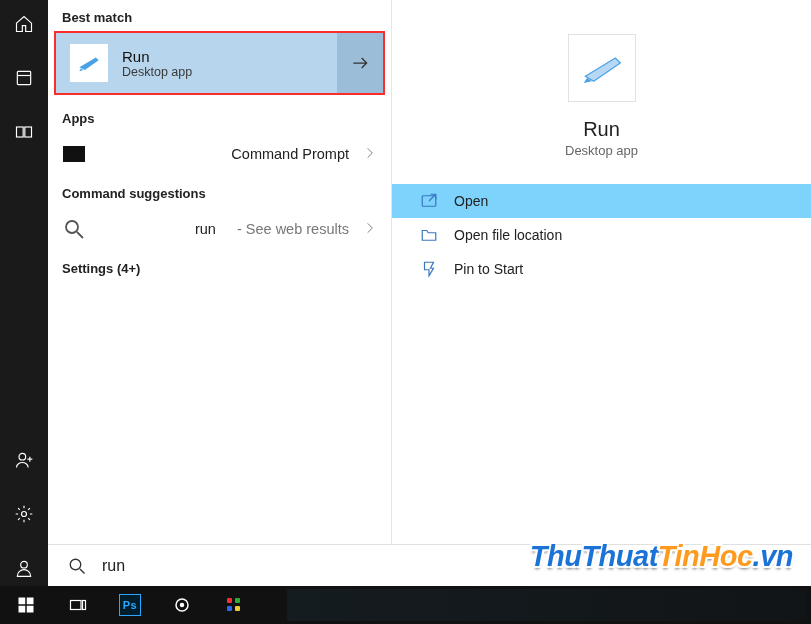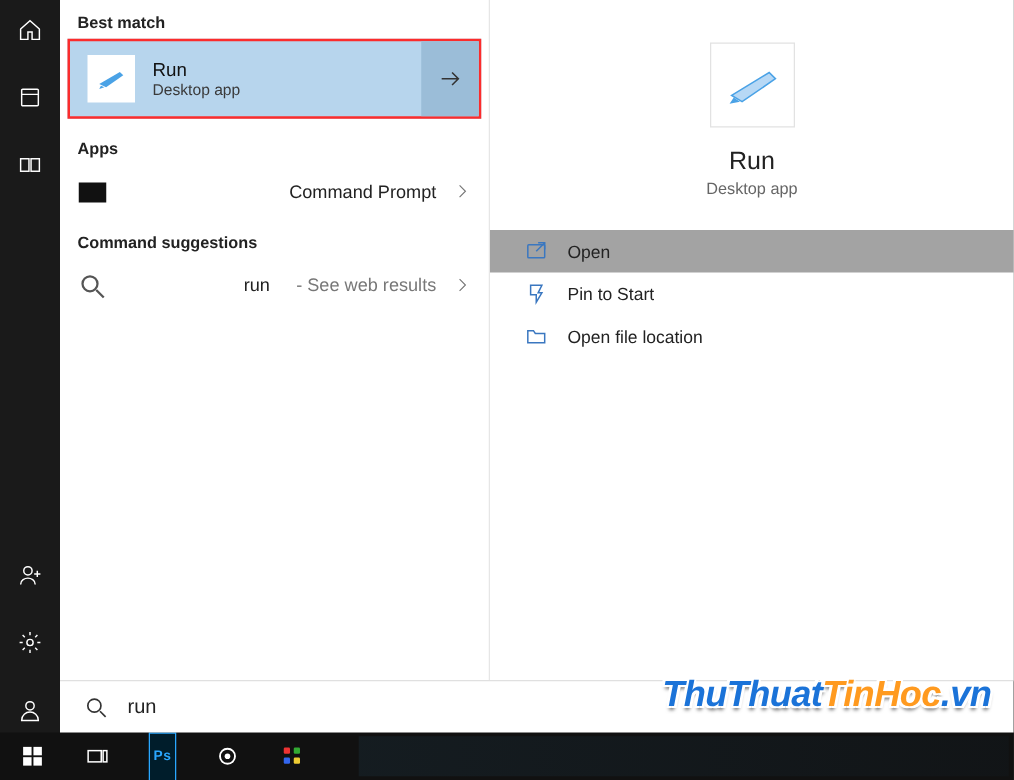--- a/index.html
+++ b/index.html
@@ -35,36 +35,36 @@
   .cmd-icon { width: 22px; height: 16px; background:#111; }
 
   
   .preview { background:#fff; display:flex; flex-direction:column; align-items:center; padding-top: 34px; }
   .preview .big-tile { width: 68px; height: 68px; background:#fff; border:1px solid #e2e2e2; display:flex; align-items:center; justify-content:center; }
   .preview .big-tile svg { width: 40px; height: 32px; }
   .preview h2 { font-weight: 400; font-size: 20px; margin-top: 16px; color:#222; }
   .preview .psub { font-size: 13px; color:#666; margin-top: 2px; margin-bottom: 26px; }
   .actions { width: 100%; }
   .action { display:flex; align-items:center; gap: 16px; height: 34px; padding: 0 28px; font-size: 14px; color:#222; }
-  .action.sel { background:#a3a3a3; }
+  .action.sel { background:#7dd3fc; }
   .action svg { width:18px; height:18px; stroke:#3a77c0; fill:none; stroke-width:1.6; }
 
   
   .searchbar { grid-column: 2; grid-row: 2; background:#fff; border-top:1px solid #e0e0e0; display:flex; align-items:center; padding: 0 20px; gap: 16px; position:relative; }
   .searchbar svg.mag { width:18px; height:18px; stroke:#333; fill:none; stroke-width:1.8; }
   .searchbar input { border:none; outline:none; font-size: 16px; color:#222; flex:1; background:transparent; }
   .watermark { position:absolute; right: 18px; top: 4px; font-family: Arial, sans-serif; font-weight: 900; font-size: 29px; letter-spacing: -0.5px; color:#1b73d8; text-shadow: -2px -2px 0 #fff, 2px -2px 0 #fff, -2px 2px 0 #fff, 2px 2px 0 #fff, 0 3px 3px rgba(0,0,0,.55); font-style: italic; white-space: nowrap; transform: translateY(-28%);}
   .watermark .orange { color:#ff9a1f; }
 
   
   .taskbar { grid-column: 1 / span 2; grid-row: 3; background:#111; display:flex; align-items:center; gap: 8px; padding: 0 4px; }
   .taskbar .tbtn { width: 44px; height: 38px; display:flex; align-items:center; justify-content:center; }
   .taskbar svg { width:18px; height:18px; }
   .task-highlight { width: 520px; height: 32px; margin-left: auto; background: linear-gradient(90deg, rgba(40,90,120,.6), rgba(20,40,55,.6)); opacity:.25; }
-  .ps { width:22px; height:39px; background:#001d2b; border:1px solid #2aa7ff; display:flex; align-items:center; justify-content:center; color:#2aa7ff; font-size:11px; font-weight:600; letter-spacing:.5px;}
+  .ps { width:22px; height:22px; background:#001d2b; border:1px solid #2aa7ff; display:flex; align-items:center; justify-content:center; color:#2aa7ff; font-size:11px; font-weight:600; letter-spacing:.5px;}
   .colordots { position:relative; width:18px; height:18px; }
   .colordots span { position:absolute; width:5px; height:5px; border-radius:1px; }
 </style>
 </head>
 <body>
 
 <div class="root">
 
   <div class="rail">
     <div class="item">
@@ -150,20 +150,21 @@
             </svg>
         </div>
         <div class="label">
           <span>run</span><span class="sub"> - See web results</span>
         </div>
         <div class="chev"><svg viewBox="0 0 24 24">
               <path d="M8 4 L16 12 L8 20"></path>
             </svg></div>
       </div>
 
+      <div class="section-label">Settings (4+)</div>
     </div>
 
     <div class="preview">
       <div class="big-tile">
         <svg viewBox="0 0 48 36">
             <path d="M4 28 L40 6 L46 12 L14 34 Z" fill="#b7d8f5" stroke="#4aa2e6" stroke-width="1.5"></path>
             <path d="M6 30 L12 34 L2 36 Z" fill="#4aa2e6"></path>
           </svg>
       </div>
       <h2>Run</h2>
@@ -172,29 +173,29 @@
         <div class="action sel">
           <svg viewBox="0 0 24 24">
               <rect x="3" y="5" width="18" height="14" rx="1"></rect>
               <path d="M14 3 H21 V10"></path>
               <path d="M21 3 L12 12"></path>
             </svg>
           <span>Open</span>
         </div>
         <div class="action">
           <svg viewBox="0 0 24 24">
+              <path d="M3 6h6l2 3h10v10H3z"></path>
+            </svg>
+          <span>Open file location</span>
+        </div>
+        <div class="action">
+          <svg viewBox="0 0 24 24">
               <path d="M6 3h12l-4 8h4l-6 10v-8H6z"></path>
             </svg>
           <span>Pin to Start</span>
-        </div>
-        <div class="action">
-          <svg viewBox="0 0 24 24">
-              <path d="M3 6h6l2 3h10v10H3z"></path>
-            </svg>
-          <span>Open file location</span>
         </div>
       </div>
     </div>
 
   </div>
 
   <div class="searchbar">
     <svg class="mag" viewBox="0 0 24 24">
         <circle cx="10" cy="10" r="7"></circle>
         <line x1="16" y1="16" x2="22" y2="22"></line>

